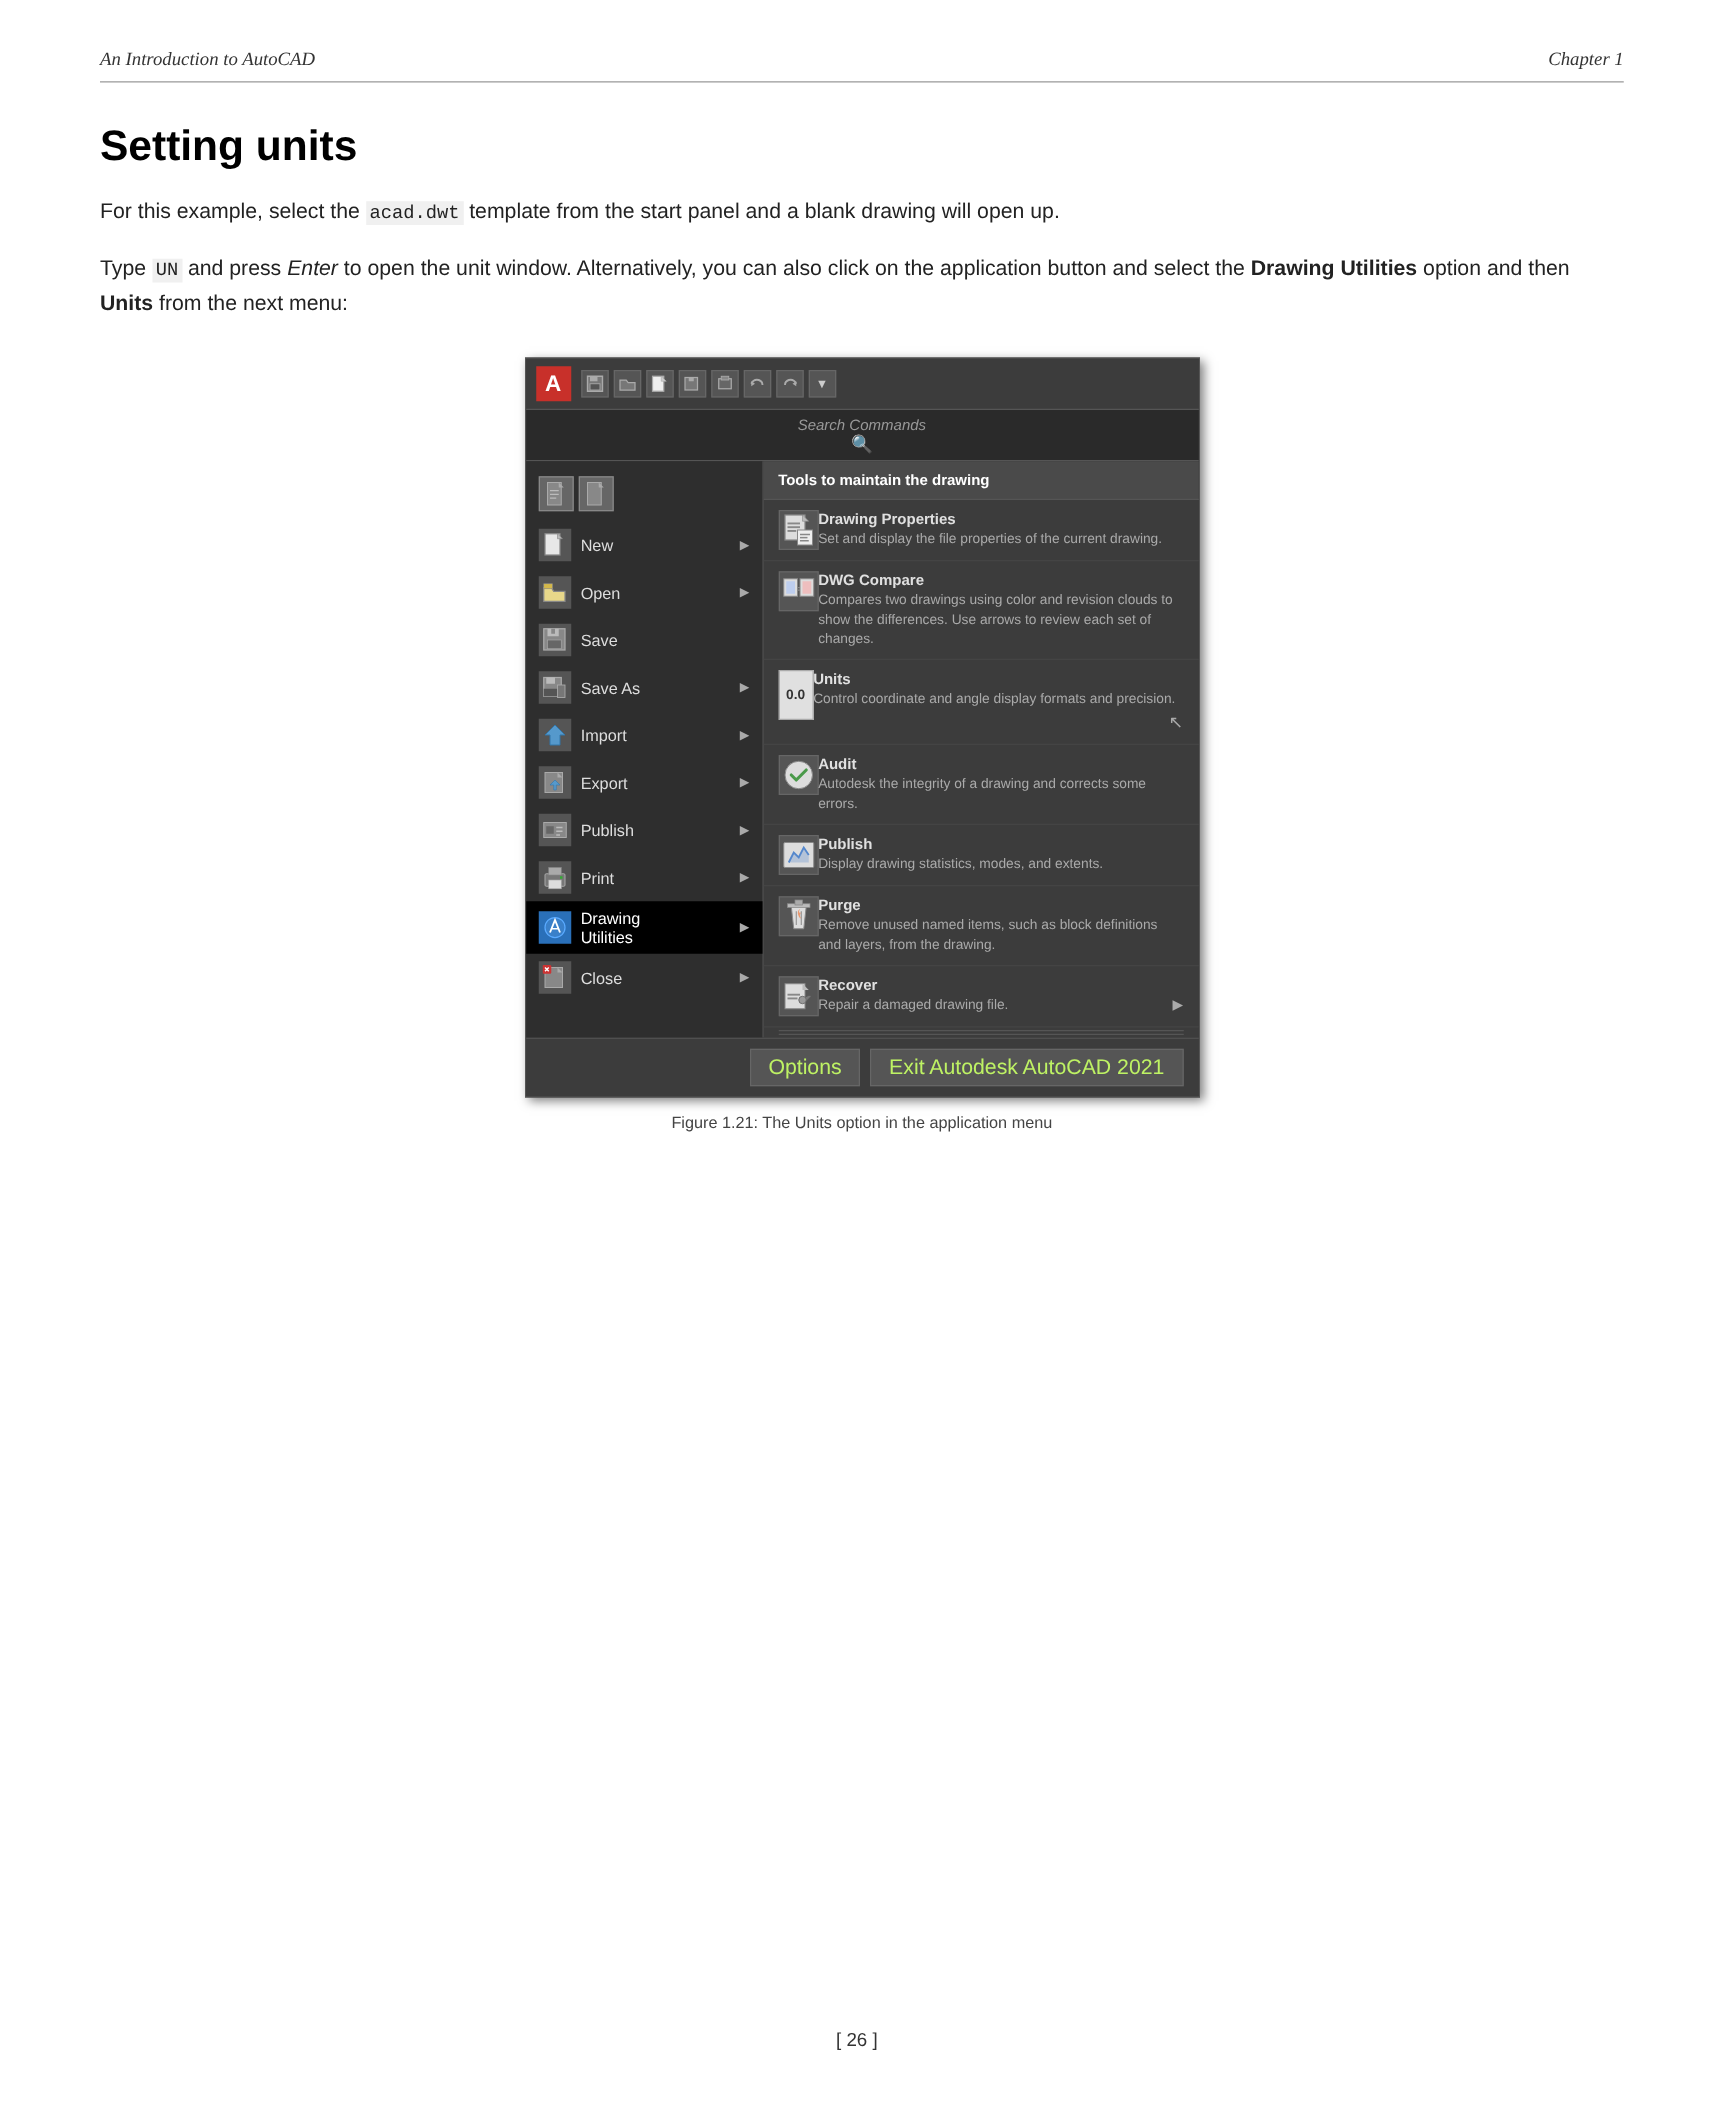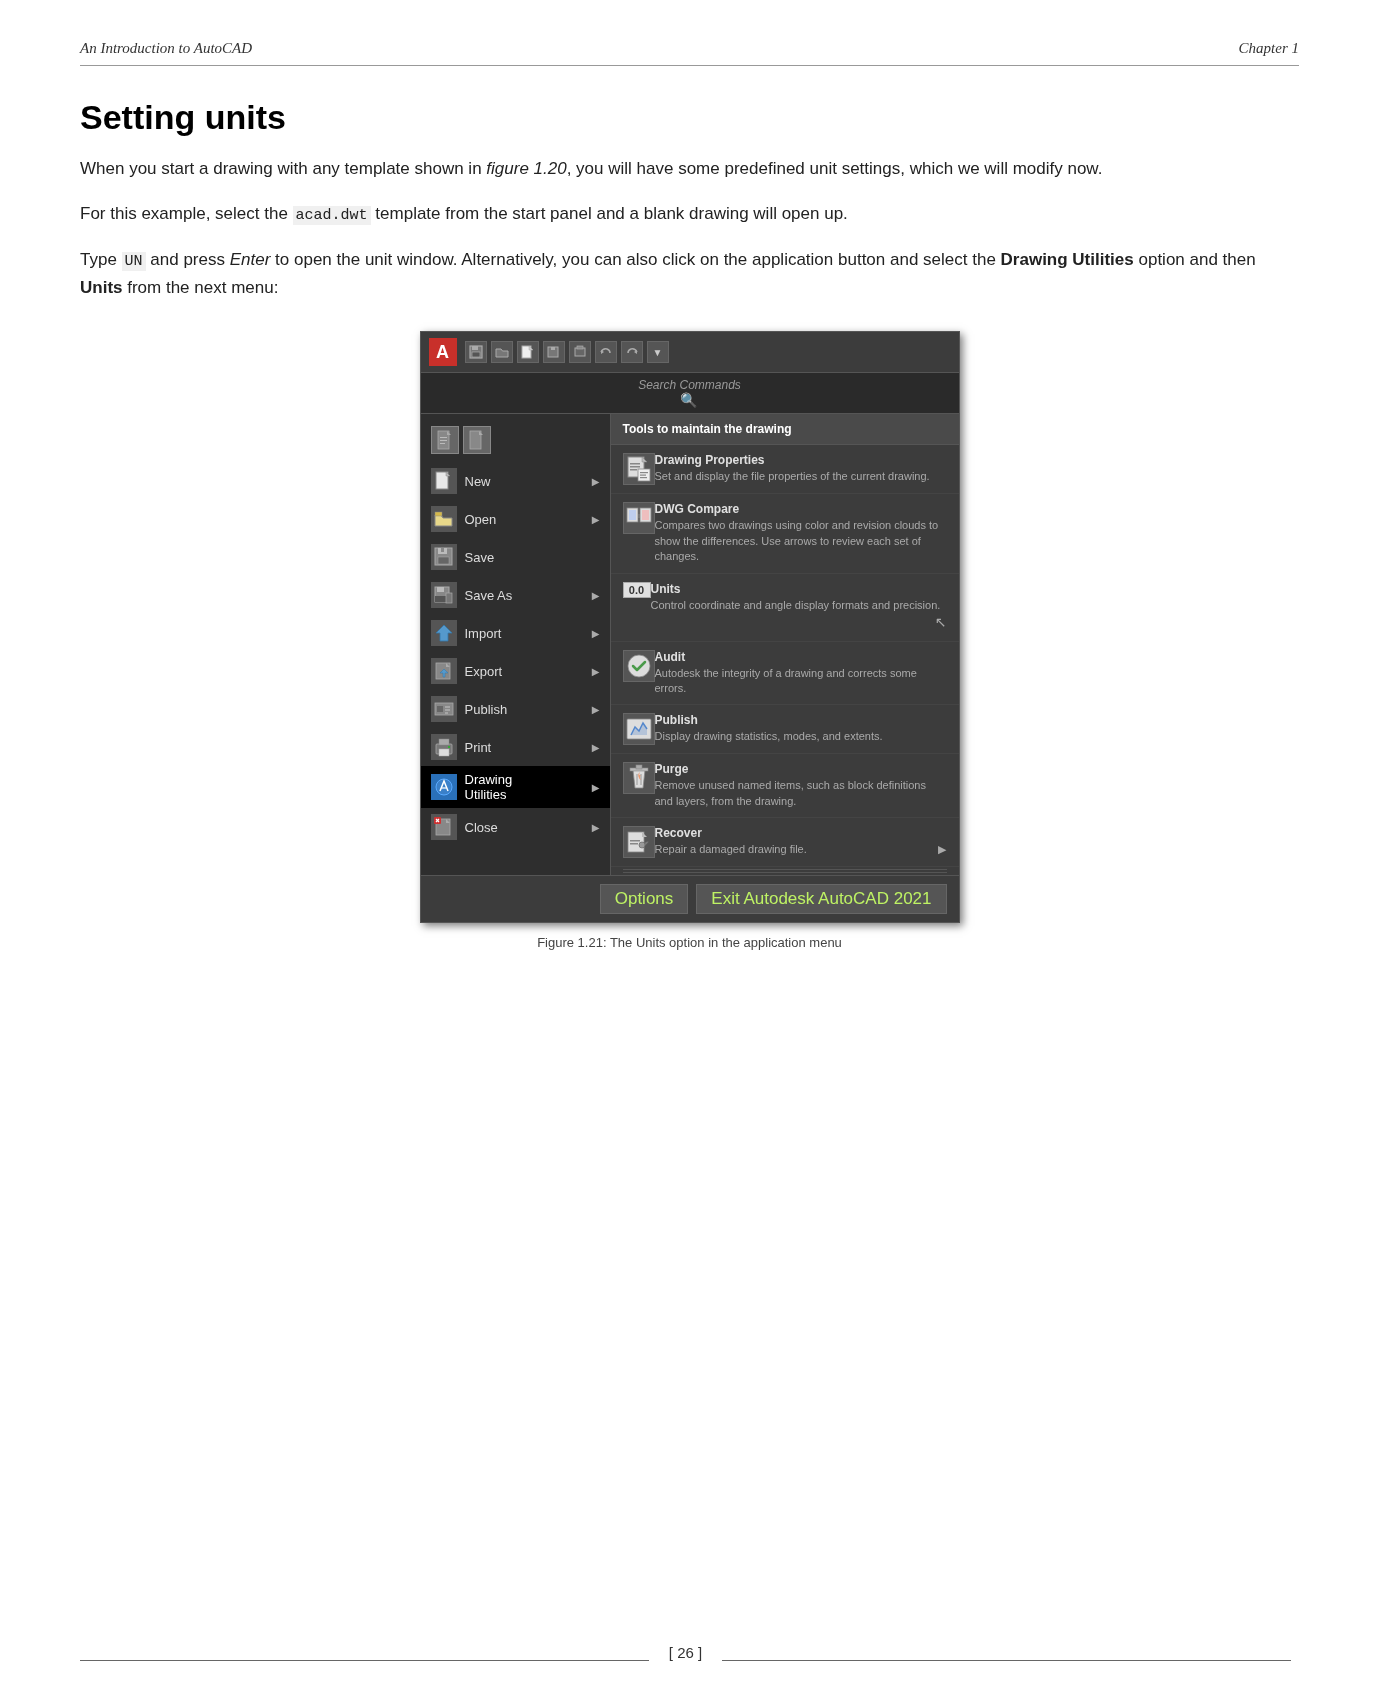--- a/index.html
+++ b/index.html
@@ -265,39 +265,40 @@
       text-align: center;
     }
 
     
     .page-footer {
       position: absolute;
       bottom: 40px;
       left: 80px;
       right: 88px;
       display: flex;
-      align-items: flex-end;
+      align-items: center;
       gap: 20px;
+      flex-direction: column;
     }
     .footer-line {
       flex: 1;
       height: 1px;
       background: #666;
     }
     .footer-page {
       font-size: 15px;
       font-family: Arial, sans-serif;
       color: #333;
       white-space: nowrap;
     }
 
     
     .units-icon {
       width: 28px;
-      height: 16px;
+      height: 40px;
       background: #e0e0e0;
       border: 1px solid #aaa;
       display: flex;
       align-items: center;
       justify-content: center;
       font-size: 11px;
       font-weight: bold;
       color: #333;
       font-family: Arial, sans-serif;
     }
@@ -308,23 +309,20 @@
 
 <div class="page-container">
 
   <div class="page-header">
     <span class="header-left">An Introduction to AutoCAD</span>
     <span class="header-right">Chapter 1</span>
   </div>
 
   <h1 class="chapter-title">Setting units</h1>
 
-  <p class="body-text">
-    When you start a drawing with any template shown in <em>figure 1.20</em>, you will have some predefined unit settings, which we will modify now.
-  </p>
 
   <p class="body-text">
     For this example, select the <code class="inline-code">acad.dwt</code> template from the start panel and a blank drawing will open up.
   </p>
 
   <p class="body-text">
     Type <code class="inline-code">UN</code> and press <em>Enter</em> to open the unit window. Alternatively, you can also click on the application button and select the <strong>Drawing Utilities</strong> option and then <strong>Units</strong> from the next menu:
   </p>
 
   <div class="figure-container">

